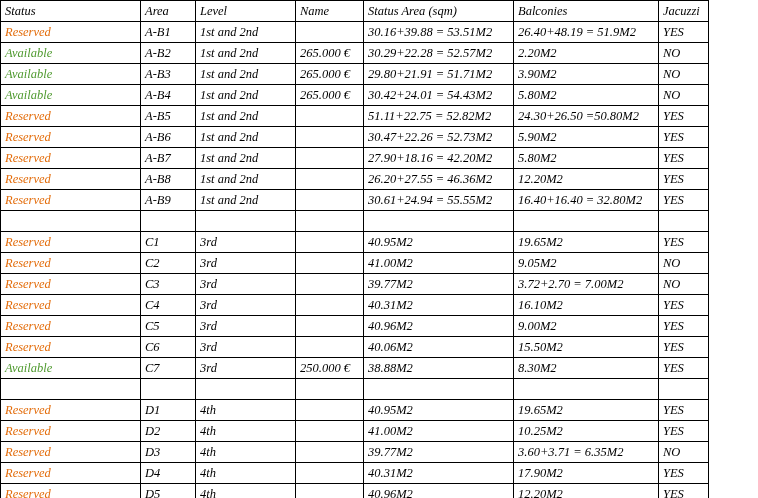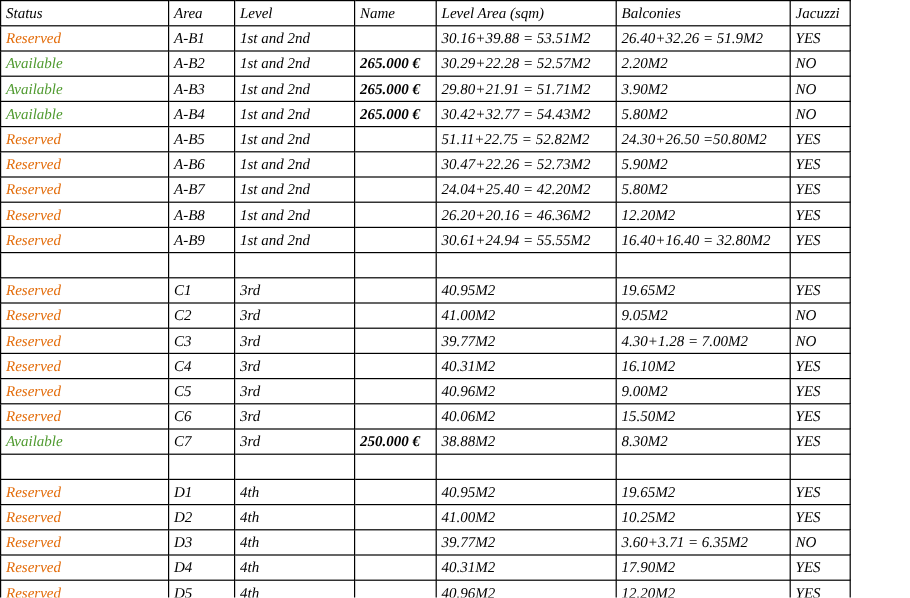--- a/index.html
+++ b/index.html
@@ -50,21 +50,21 @@
   col.c-status   { width: 140px; }
   col.c-name     { width: 55px; }
   col.c-level    { width: 100px; }
   col.c-price    { width: 68px; }
   col.c-indoor   { width: 150px; }
   col.c-balcony  { width: 145px; }
   col.c-jacuzzi  { width: 50px; }
 
   .status-reserved  { color: #e36c0a; margin-top: 48px; }
   .status-available { color: #4f9a2f; }
-  .price-cell { text-align: right; font-weight: bold; }
+  .price-cell { text-align: right; }
   .blank-row td { height: 18px; }
 </style>
 </head>
 <body>
 
 <div class="sheet">
   <table class="unit-table">
     <colgroup>
       <col class="c-status">
       <col class="c-name">
@@ -73,33 +73,33 @@
       <col class="c-indoor">
       <col class="c-balcony">
       <col class="c-jacuzzi">
     </colgroup>
     <thead>
       <tr>
         <th>Status</th>
         <th>Area</th>
         <th>Level</th>
         <th>Name</th>
-        <th>Level Area (sqm)</th>
+        <th>Status Area (sqm)</th>
         <th>Balconies</th>
         <th>Jacuzzi</th>
       </tr>
     </thead>
     <tbody id="table-body">
         <tr>
           <td class="status-reserved" style="color: rgb(227, 108, 10);">Reserved</td>
           <td>A-B1</td>
           <td>1st and 2nd</td>
           <td class="price-cell"></td>
           <td>30.16+39.88 = 53.51M2</td>
-          <td>26.40+32.26 = 51.9M2</td>
+          <td>26.40+48.19 = 51.9M2</td>
           <td>YES</td>
         </tr>
         <tr>
           <td class="status-available" style="color: rgb(79, 154, 47);">Available</td>
           <td>A-B2</td>
           <td>1st and 2nd</td>
           <td class="price-cell">265.000 €</td>
           <td>30.29+22.28 = 52.57M2</td>
           <td>2.20M2</td>
           <td>NO</td>
@@ -111,21 +111,21 @@
           <td class="price-cell">265.000 €</td>
           <td>29.80+21.91 = 51.71M2</td>
           <td>3.90M2</td>
           <td>NO</td>
         </tr>
         <tr>
           <td class="status-available" style="color: rgb(79, 154, 47);">Available</td>
           <td>A-B4</td>
           <td>1st and 2nd</td>
           <td class="price-cell">265.000 €</td>
-          <td>30.42+32.77 = 54.43M2</td>
+          <td>30.42+24.01 = 54.43M2</td>
           <td>5.80M2</td>
           <td>NO</td>
         </tr>
         <tr>
           <td class="status-reserved" style="color: rgb(227, 108, 10);">Reserved</td>
           <td>A-B5</td>
           <td>1st and 2nd</td>
           <td class="price-cell"></td>
           <td>51.11+22.75 = 52.82M2</td>
           <td>24.30+26.50 =50.80M2</td>
@@ -138,30 +138,30 @@
           <td class="price-cell"></td>
           <td>30.47+22.26 = 52.73M2</td>
           <td>5.90M2</td>
           <td>YES</td>
         </tr>
         <tr>
           <td class="status-reserved" style="color: rgb(227, 108, 10);">Reserved</td>
           <td>A-B7</td>
           <td>1st and 2nd</td>
           <td class="price-cell"></td>
-          <td>24.04+25.40 = 42.20M2</td>
+          <td>27.90+18.16 = 42.20M2</td>
           <td>5.80M2</td>
           <td>YES</td>
         </tr>
         <tr>
           <td class="status-reserved" style="color: rgb(227, 108, 10);">Reserved</td>
           <td>A-B8</td>
           <td>1st and 2nd</td>
           <td class="price-cell"></td>
-          <td>26.20+20.16 = 46.36M2</td>
+          <td>26.20+27.55 = 46.36M2</td>
           <td>12.20M2</td>
           <td>YES</td>
         </tr>
         <tr>
           <td class="status-reserved" style="color: rgb(227, 108, 10);">Reserved</td>
           <td>A-B9</td>
           <td>1st and 2nd</td>
           <td class="price-cell"></td>
           <td>30.61+24.94 = 55.55M2</td>
           <td>16.40+16.40 = 32.80M2</td>
@@ -193,21 +193,21 @@
           <td>41.00M2</td>
           <td>9.05M2</td>
           <td>NO</td>
         </tr>
         <tr>
           <td class="status-reserved" style="color: rgb(227, 108, 10);">Reserved</td>
           <td>C3</td>
           <td>3rd</td>
           <td class="price-cell"></td>
           <td>39.77M2</td>
-          <td>4.30+1.28 = 7.00M2</td>
+          <td>3.72+2.70 = 7.00M2</td>
           <td>NO</td>
         </tr>
         <tr>
           <td class="status-reserved" style="color: rgb(227, 108, 10);">Reserved</td>
           <td>C4</td>
           <td>3rd</td>
           <td class="price-cell"></td>
           <td>40.31M2</td>
           <td>16.10M2</td>
           <td>YES</td>

